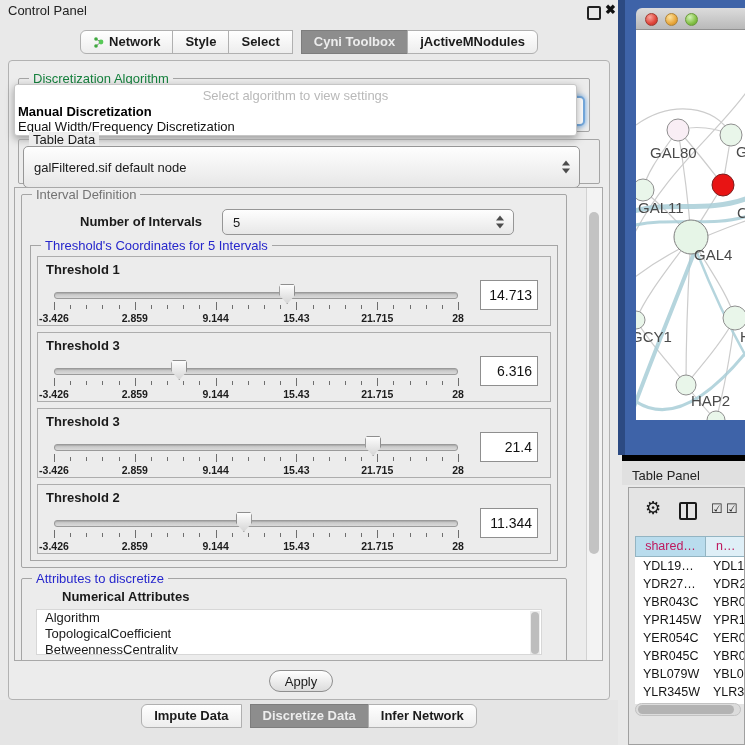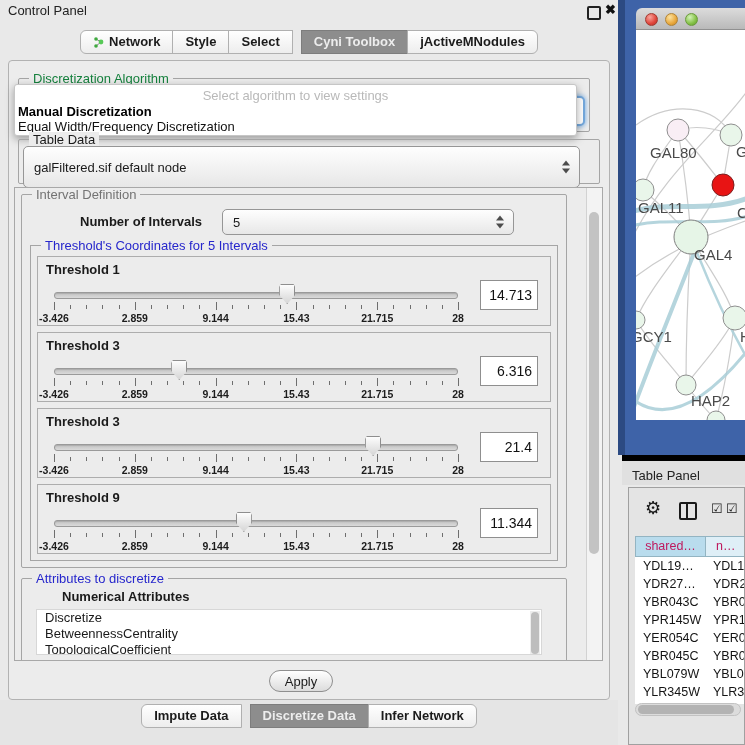--- a/index.html
+++ b/index.html
@@ -330,21 +330,21 @@
                 <span style="left: 40%;">9.144</span>
                 <span style="left: 60%;">15.43</span>
                 <span style="left: 80%;">21.715</span>
                 <span style="left: 100%;">28</span>
               </div>
           </div>
           <input class="sl-value" value="21.4" style="">
         </div>
 
         <div class="thr-box" style="top:238px">
-          <div class="thr-label">Threshold 9</div>
+          <div class="thr-label">Threshold 2</div>
           <div class="sl-wrap">
             <div class="sl-track"></div>
             <div class="sl-thumb" style="left: calc(46.9993% - 8px);"></div>
             <div class="sl-ticks">
                 <i class="mj" style="left: 0%;"></i>
                 <i style="left: 4%;"></i>
                 <i style="left: 8%;"></i>
                 <i style="left: 12%;"></i>
                 <i style="left: 16%;"></i>
                 <i class="mj" style="left: 20%;"></i>
@@ -380,23 +380,23 @@
           </div>
           <input class="sl-value" value="11.344" style="">
         </div>
       </div>
     </div>
 
     <div class="abs group grp-attr">
       <span class="group-label lbl-blue">Attributes to discretize</span>
       <div class="abs num-attr">Numerical Attributes</div>
       <div class="attr-list">
-        <div class="attr-item">Discretize</div>
+        <div class="attr-item">Algorithm</div>
+        <div class="attr-item">TopologicalCoefficient</div>
         <div class="attr-item">BetweennessCentrality</div>
-        <div class="attr-item">TopologicalCoefficient</div>
         <div class="list-scroll">
             <div class="list-thumb"></div>
           </div>
       </div>
     </div>
 
     <div class="vp-scroll">
       <div class="vp-thumb"></div>
     </div>
   </div>

